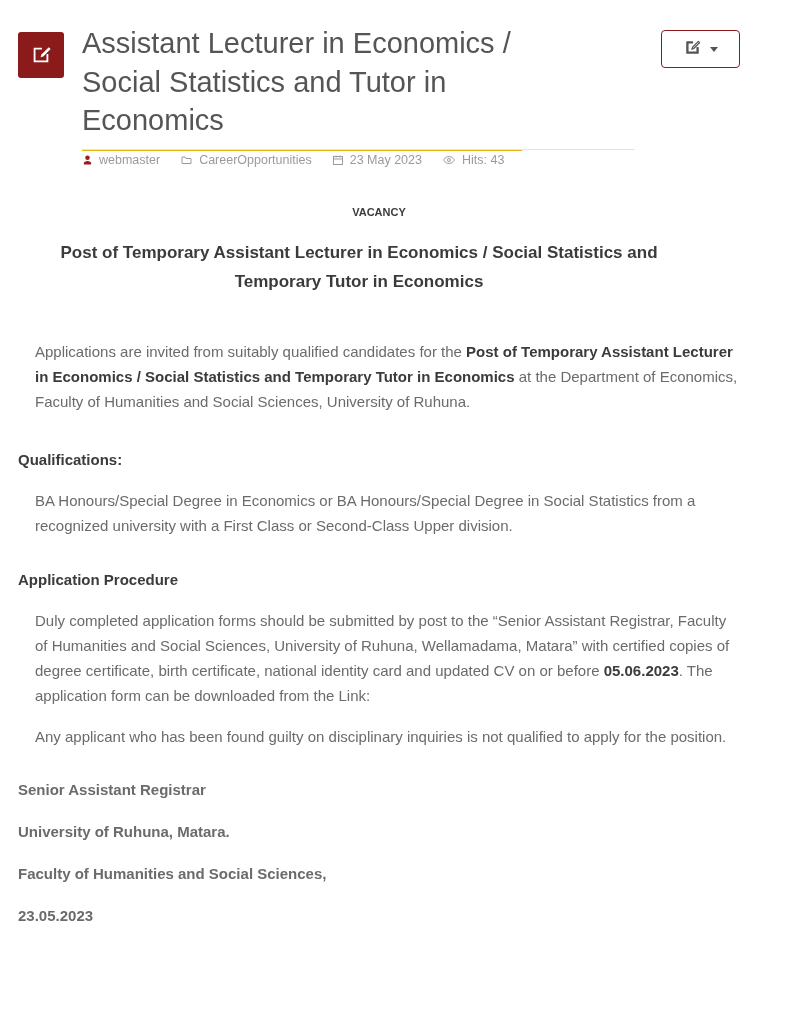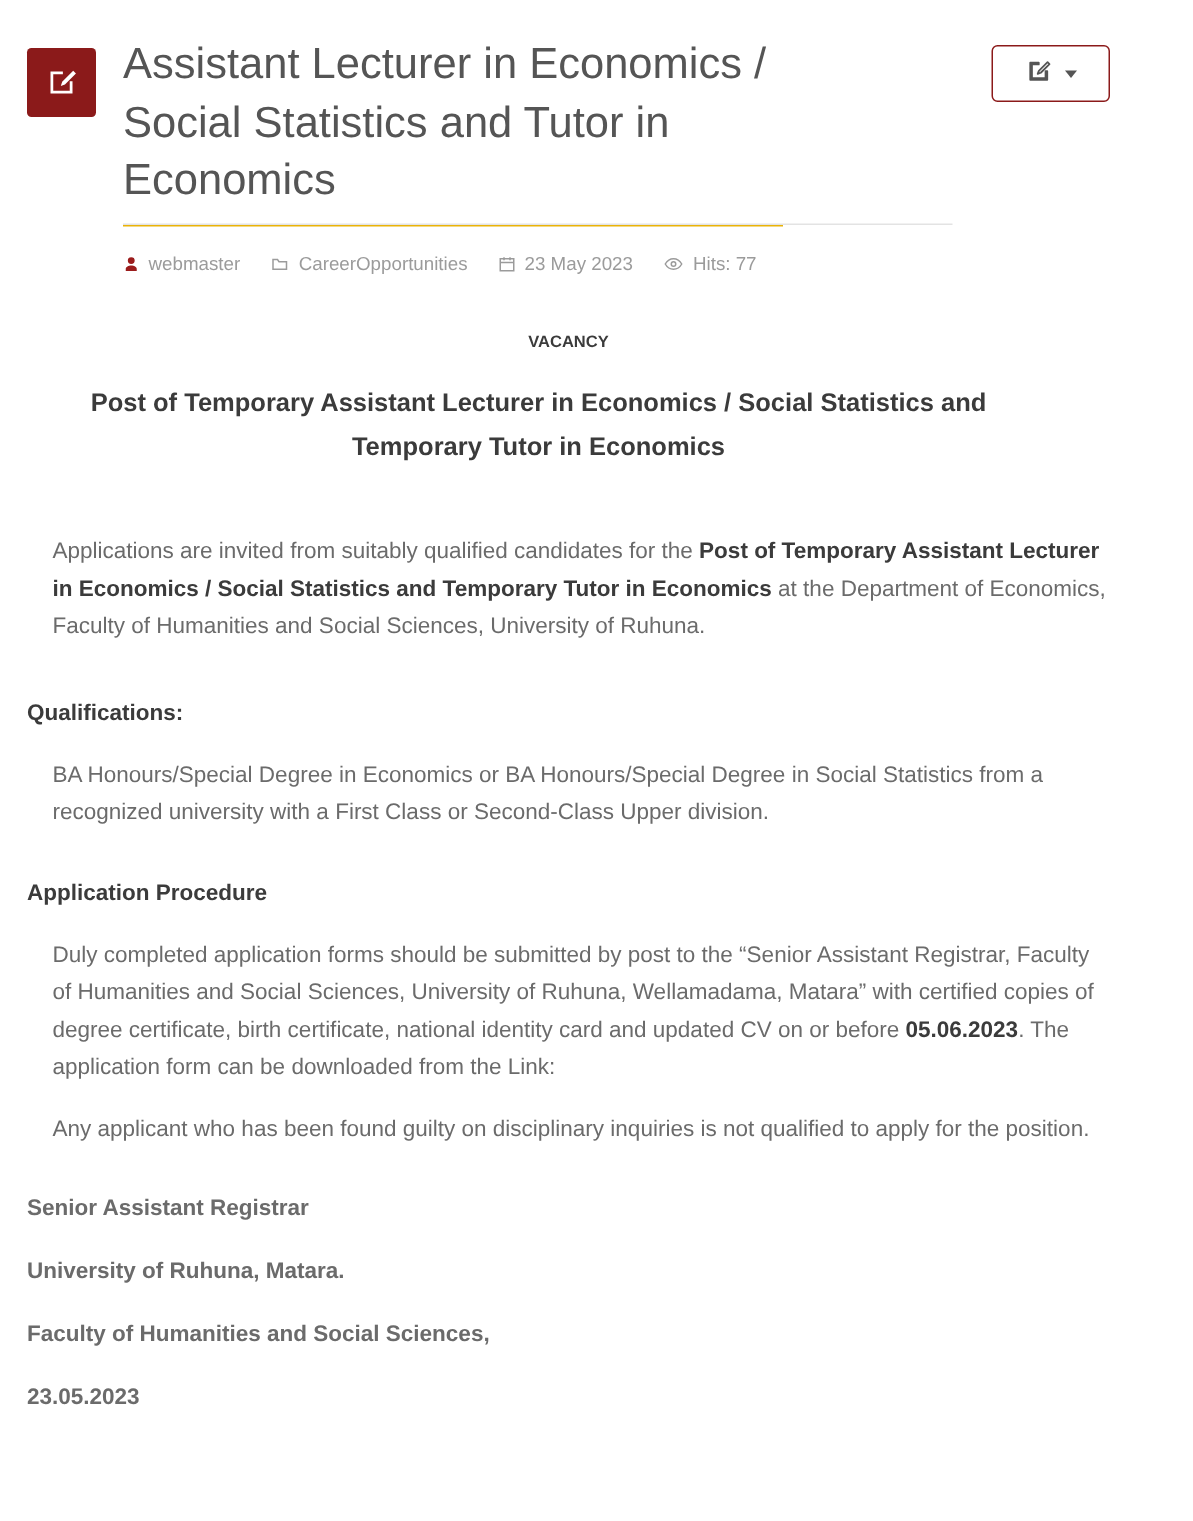--- a/index.html
+++ b/index.html
@@ -83,21 +83,20 @@
     border-left: 4px solid transparent;
     border-right: 4px solid transparent;
     border-top: 5px solid #555555;
   }
 
   
   .meta-row {
     display: flex;
     align-items: center;
     gap: 20px;
-    margin-top: 16px;
     padding-left: 64px;
     font-size: 12.5px;
     color: #9b9b9b;
   }
   .meta-item { display: flex; align-items: center; gap: 6px; white-space: nowrap; }
   .meta-item svg { display: block; }
   .meta-link { color: #9b9b9b; text-decoration: none; }
 
   
   .content { padding-left: 0; padding-top: 18px; }
@@ -200,21 +199,21 @@
       <span>23 May 2023</span>
     </span>
 
     <span class="meta-item">
       <span>
         <svg width="14" height="12" viewBox="0 0 24 24" fill="none" stroke="#9b9b9b" stroke-width="2">
           <path d="M1 12s4-7 11-7 11 7 11 7-4 7-11 7S1 12 1 12z"></path>
           <circle cx="12" cy="12" r="3"></circle>
         </svg>
       </span>
-      <span>Hits: 77</span>
+      <span>Hits: 43</span>
     </span>
   </div>
 
   <div class="content">
 
     <p class="vacancy-heading">VACANCY</p>
 
     <p class="post-heading">Post of Temporary Assistant Lecturer in Economics / Social Statistics and Temporary Tutor in Economics</p>
 
     <p class="para first">

